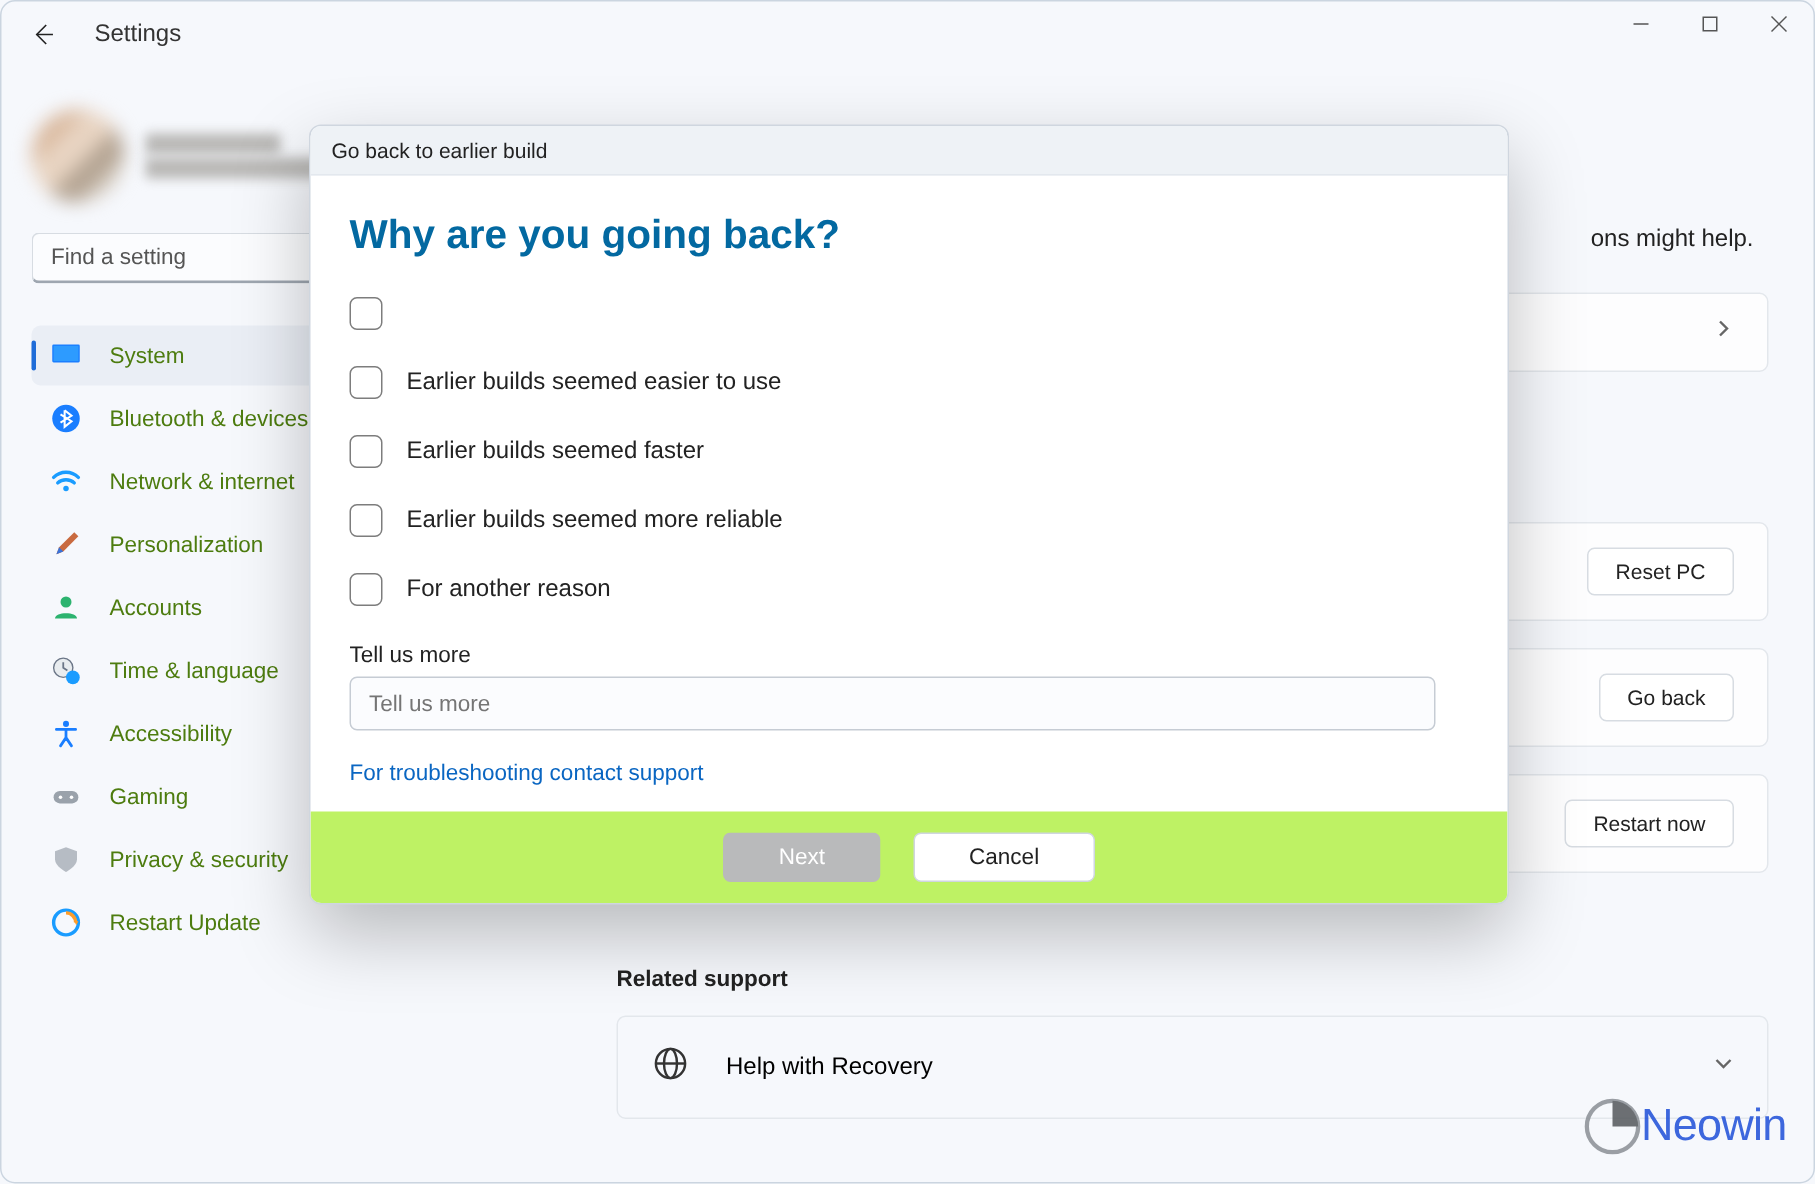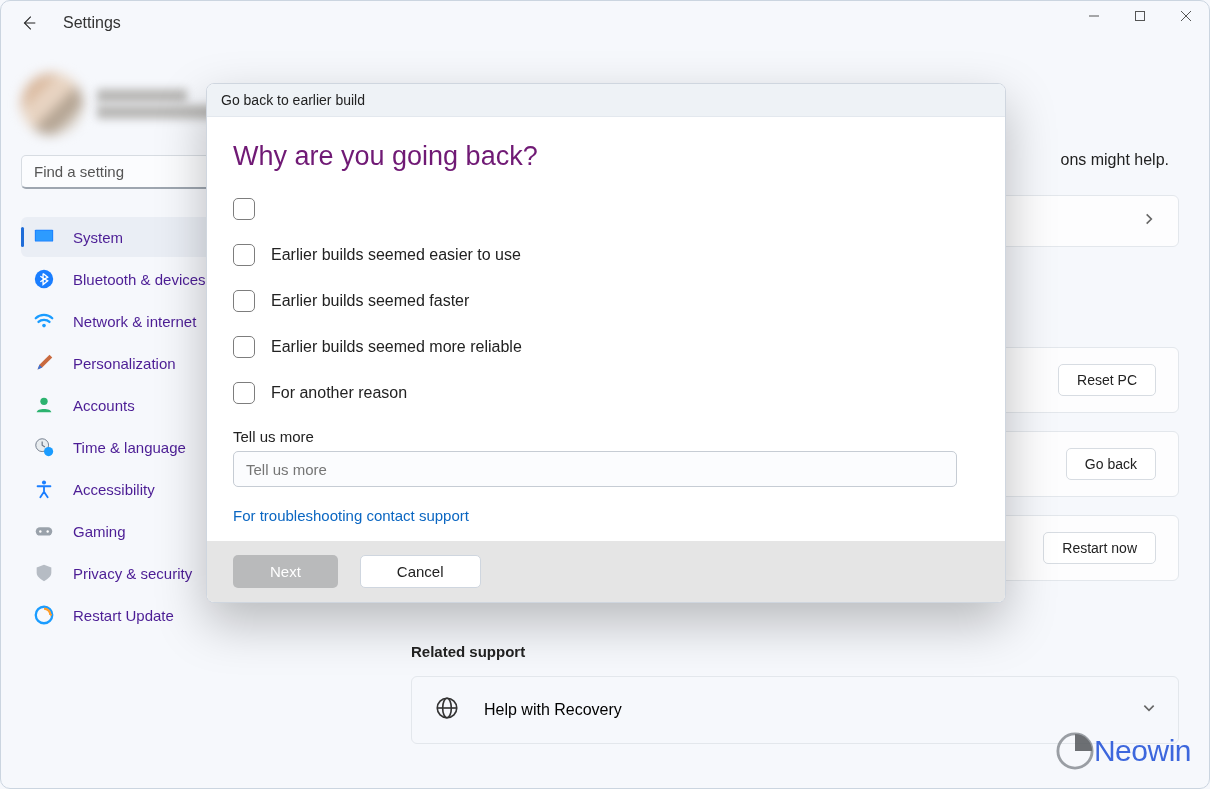--- a/index.html
+++ b/index.html
@@ -22,21 +22,21 @@
     linear-gradient(135deg,#d9b89d 0%, #d9b89d 30%, #e8d4c2 30%, #e8d4c2 55%, #b5a594 55%, #b5a594 75%, #d8d0c6 75%);
   }
   .user-text { display:flex; flex-direction:column; gap:2px; }
   .user-line { height: 14px; background: #b9b8b6; border-radius: 2px; filter: blur(4px); }
   .user-line.top { width: 90px; }
   .user-line.bottom { width: 140px; }
 
   .search-box { width: 275px; height: 34px; border: 1px solid #d7dce2; background: #fbfcfe; border-bottom: 2px solid #9ea6b0; border-radius: 5px; padding: 0 12px; display:flex; align-items:center; color:#555; font-size:15px; margin-bottom: 28px; }
 
   .nav { display:flex; flex-direction:column; gap: 2px; }
-  .nav-item { display:flex; align-items:center; height: 40px; padding: 0 12px; border-radius: 6px; gap: 18px; font-size: 15px; color:#4c1d95; cursor:pointer; position:relative; }
+  .nav-item { display:flex; align-items:center; height: 40px; padding: 0 12px; border-radius: 6px; gap: 18px; font-size: 15px; color:#4d7c0f; cursor:pointer; position:relative; }
   .nav-item.active { background: #eaeef5; }
   .nav-item.active::before { content:""; position:absolute; left:0; top:10px; bottom:10px; width:3px; background:#1f6cd8; border-radius:3px; }
   .nav-icon { width: 22px; height: 22px; display:flex; align-items:center; justify-content:center; flex-shrink:0; }
   .nav-icon svg { width:22px; height:22px; }
 
   
   .content { position:absolute; left:320px; right:0; top:80px; padding: 0 30px 0 90px; }
   .peek-text { font-size:16px; color:#222; margin-top: 70px; text-align: left; }
   .card { border:1px solid #e3e7ec; background:#fdfdfe; border-radius:6px; padding: 16px 22px; display:flex; align-items:center; justify-content:space-between; margin-bottom: 18px; }
   .card .label-stack { display:flex; flex-direction:column; }
@@ -47,28 +47,28 @@
   .section-title { font-size:15px; font-weight:600; color:#222; margin: 62px 0 16px 0; }
   .help-row { border:1px solid #e3e7ec; border-radius:6px; padding: 18px 22px; display:flex; align-items:center; gap: 24px; }
   .globe-icon svg { width:26px; height:26px; color:#333; }
   .help-chevron { margin-left:auto; color:#666; }
 
   
   .overlay { position:absolute; inset:0; }
   .dialog { position:absolute; left:205px; top:82px; width:800px; background:#fff; border-radius:8px; border:1px solid #cfd6df; box-shadow: 0 20px 50px rgba(0,0,0,0.25); overflow:hidden; }
   .dialog-header { background:#eef2f6; padding: 8px 14px; font-size:14px; color:#222; border-bottom:1px solid #e3e8ee; }
   .dialog-body { padding: 24px 26px 16px 26px; }
-  .dialog-title { font-size:27px; font-weight:400; color:#701a75; margin-bottom: 26px; }
+  .dialog-title { font-size:27px; font-weight:700; color:#0369a1; margin-bottom: 26px; }
   .chk-row { display:flex; align-items:center; gap: 16px; margin-bottom: 24px; }
   .chk { width:22px; height:22px; border:1.5px solid #7d7d7d; border-radius:5px; background:#fff; flex-shrink:0; }
   .chk-label { font-size:16px; color:#222; }
   .tellus-label { font-size:15px; color:#222; margin: 12px 0 6px 0; }
   .tellus-input { width: 724px; height: 36px; border:1px solid #c6ccd4; border-radius:5px; padding: 0 12px; font-size:15px; color:#555; background:#fbfcfe; }
   .support-link { display:inline-block; margin-top: 20px; color:#0a66c2; font-size:15px; }
-  .dialog-footer { background:#e5e5e5; padding: 14px 26px; display:flex; justify-content:flex-start; gap: 22px; }
+  .dialog-footer { background:#bef264; padding: 14px 26px; display:flex; justify-content:center; gap: 22px; }
   .dlg-btn { padding: 7px 36px; border-radius:5px; font-size:15px; border:1px solid transparent; }
   .dlg-btn.primary-disabled { background:#b9babb; color:#fff; }
   .dlg-btn.secondary { background:#fff; border-color:#cfd6df; color:#222; }
 
   
   .watermark { position:absolute; right: 18px; bottom: 18px; display:flex; align-items:center; color:#1d4ed8; font-size:30px; font-weight:500; opacity:0.85; letter-spacing: -0.5px; }
   .watermark svg { width:38px; height:38px; }
 </style>
 </head>
 <body>

